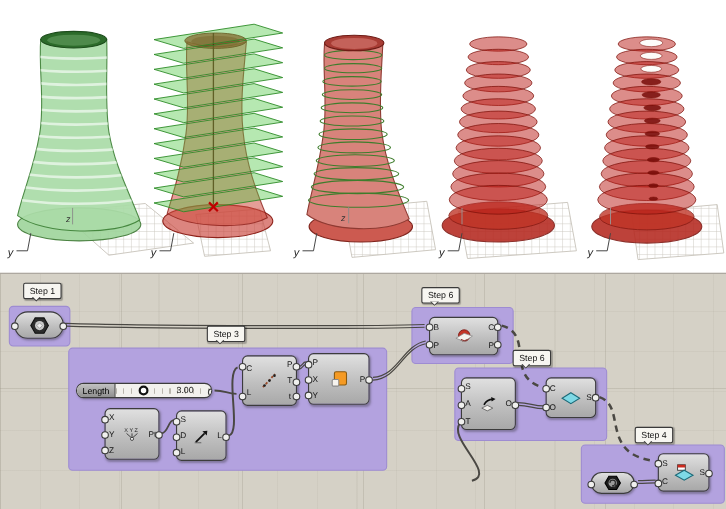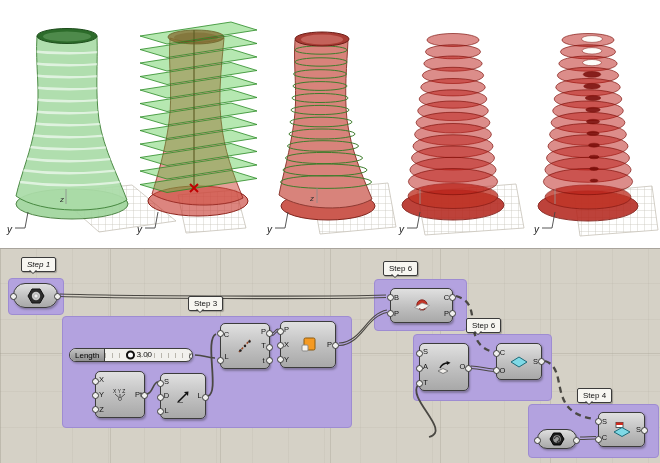--- a/index.html
+++ b/index.html
@@ -33,21 +33,21 @@
   
   .slider{position:absolute;z-index:3;display:flex;background:#f2f1ed;border:1.3px solid #3c3c3c;
     border-radius:8px;overflow:hidden;box-sizing:border-box;box-shadow:1px 1.5px 2px rgba(40,40,40,.3);}
   .slider .lab{background:linear-gradient(#c2c2c2,#8f8f8f);color:#000;font-size:8px;
     padding:1px 5px;display:flex;align-items:center;border-right:1.2px solid #3c3c3c;}
   .slider .track{position:relative;flex:1;
     background:repeating-linear-gradient(90deg,#b9b6ad 0 1px,transparent 1px 7px);
     background-size:100% 5px;background-position:0 center;background-repeat:no-repeat;}
   .slider .knob{position:absolute;top:50%;transform:translate(0,-50%);width:5px;height:5px;
     border:2px solid #111;border-radius:50%;background:#fff;}
-  .slider .val{position:absolute;top:50%;transform:translateY(-52%);font-size:8px;font-weight:normal;color:#111;}
+  .slider .val{position:absolute;top:50%;transform:translateY(-52%);font-size:8px;font-weight:normal;color:#111;padding-left:24px;}
 </style>
 </head>
 <body>
 
 <svg id="viewports" width="660" height="248" viewBox="0 0 660 248">
   <defs>
     <pattern id="gp" width="7" height="7" patternUnits="userSpaceOnUse">
       <path d="M0,0H7M0,0V7" stroke="#c9c5bb" stroke-width="0.8" fill="none"></path>
     </pattern>
     <clipPath id="v1c">
@@ -414,18 +414,18 @@
           <path d="M9,6.5 L17,11 L9,15.5 L1,11 Z" fill="#7ed9e6" stroke="#1d6a78" stroke-width="1"></path>
         </svg>
     </span>
     <span class="col">
       <span class="pl">S</span>
     </span>
     <span class="nub" style="right:-4px;top:14px;"></span>
   </div>
 
 
-  <div class="tag" style="left:21px;top:8px;font-style:italic;">Step 1</div>
+  <div class="tag" style="left:21px;top:8px;">Step 1</div>
   <div class="tag" style="left:188px;top:47px;">Step 3</div>
   <div class="tag" style="left:383px;top:12px;">Step 6</div>
   <div class="tag" style="left:466px;top:69px;">Step 6</div>
   <div class="tag" style="left:577px;top:139px;">Step 4</div>
 </div>
 
 </body></html>

